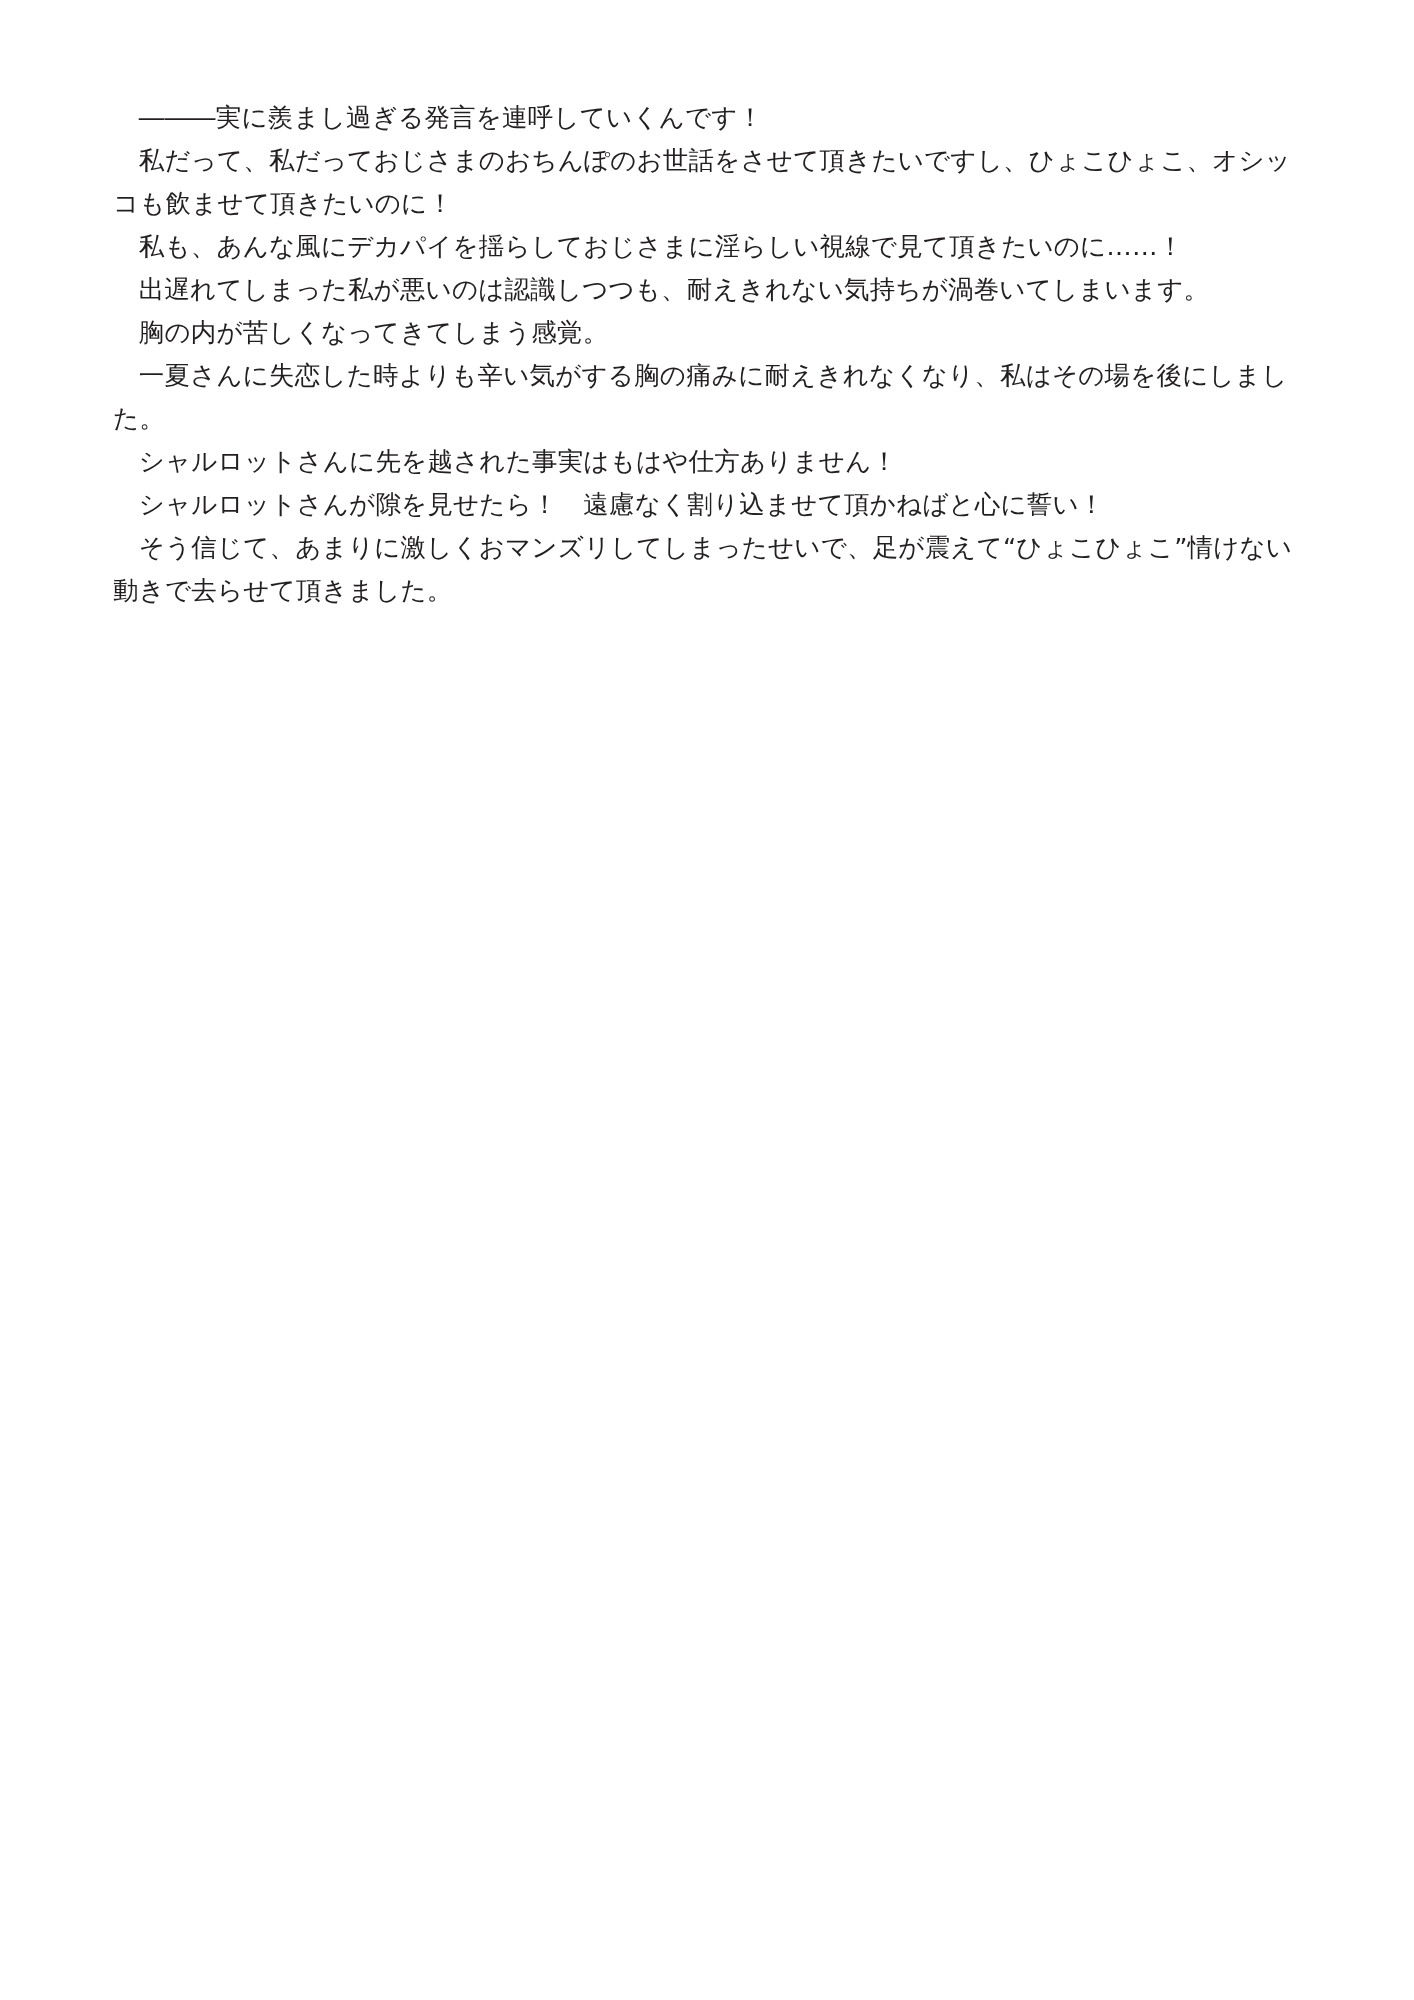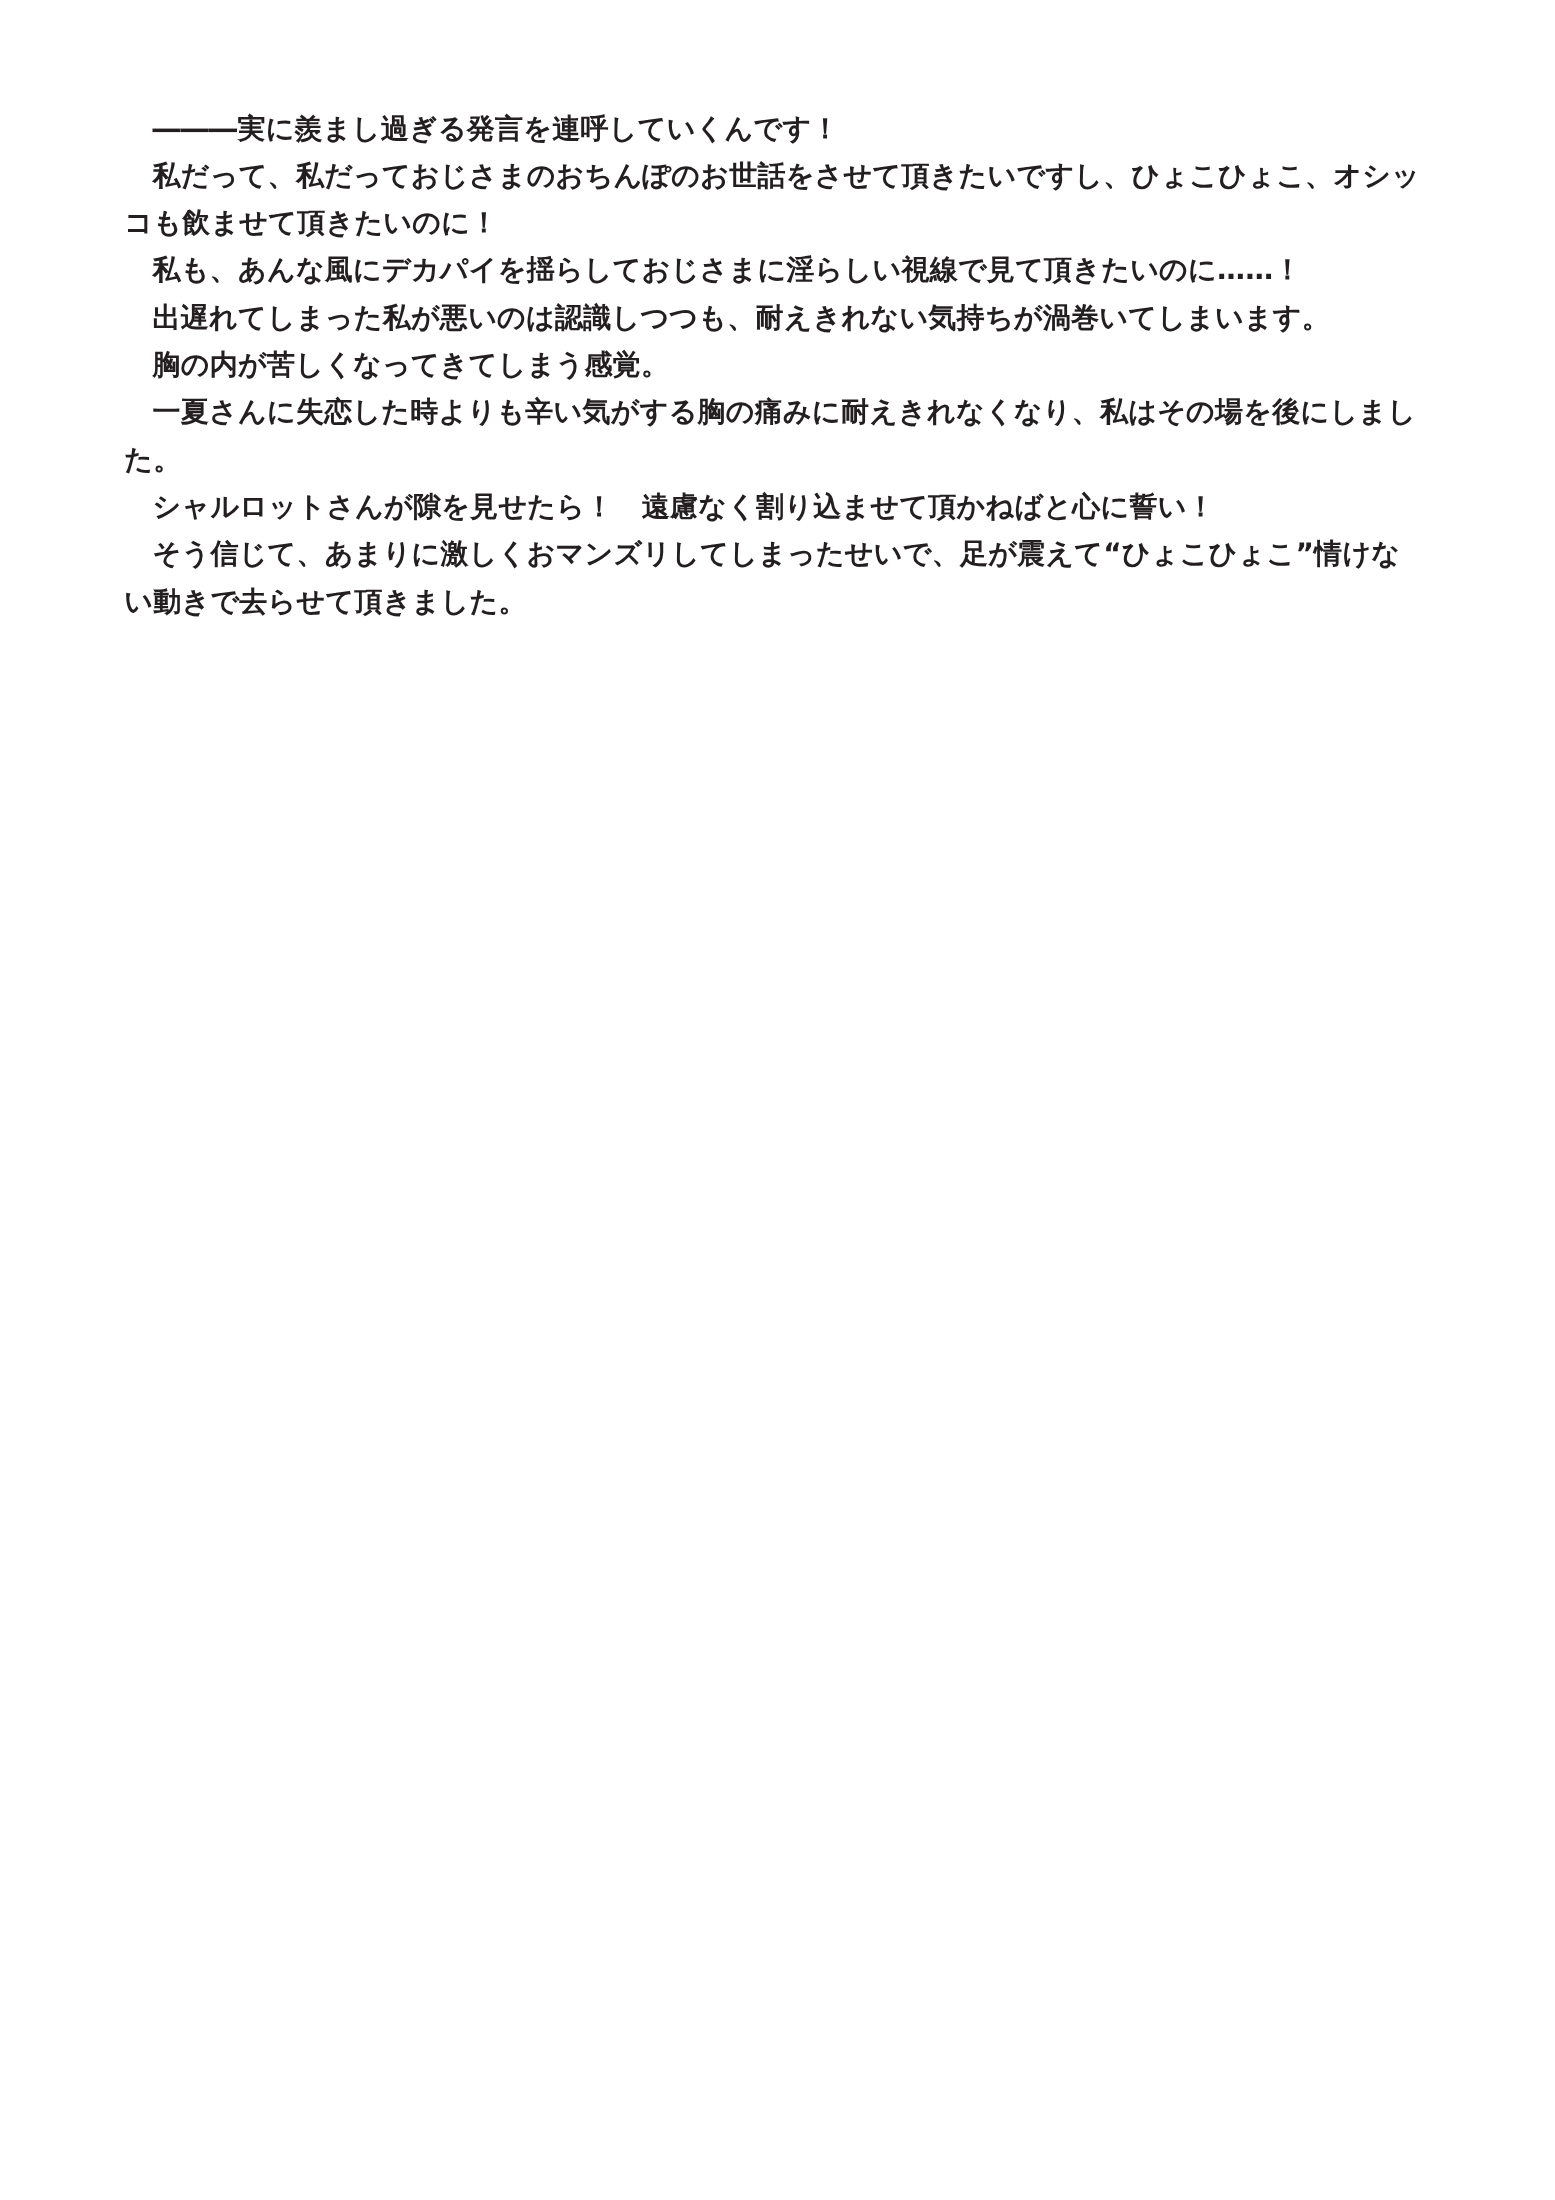--- a/index.html
+++ b/index.html
@@ -25,30 +25,30 @@
     color: #231f20;
     letter-spacing: 0.2px;
     text-align: left;
     font-feature-settings: "palt";
   }
   #text-body p {
     margin: 0;
     padding: 0;
     white-space: pre-wrap;
     word-break: break-all;
-    font-weight: bold;
   }
 </style>
 </head>
 <body>
 
 <div id="page">
   <div id="text-body">
     <p>　―――実に羨まし過ぎる発言を連呼していくんです！</p>
     <p>　私だって、私だっておじさまのおちんぽのお世話をさせて頂きたいですし、ひょこひょこ、オシッコも飲ませて頂きたいのに！</p>
     <p>　私も、あんな風にデカパイを揺らしておじさまに淫らしい視線で見て頂きたいのに……！</p>
     <p>　出遅れてしまった私が悪いのは認識しつつも、耐えきれない気持ちが渦巻いてしまいます。</p>
     <p>　胸の内が苦しくなってきてしまう感覚。</p>
     <p>　一夏さんに失恋した時よりも辛い気がする胸の痛みに耐えきれなくなり、私はその場を後にしました。</p>
+    <p>　シャルロットさんに先を越された事実はもはや仕方ありません！</p>
     <p>　シャルロットさんが隙を見せたら！　遠慮なく割り込ませて頂かねばと心に誓い！</p>
     <p>　そう信じて、あまりに激しくおマンズリしてしまったせいで、足が震えて“ひょこひょこ”情けない動きで去らせて頂きました。</p>
   </div>
 </div>
 
 </body></html>

